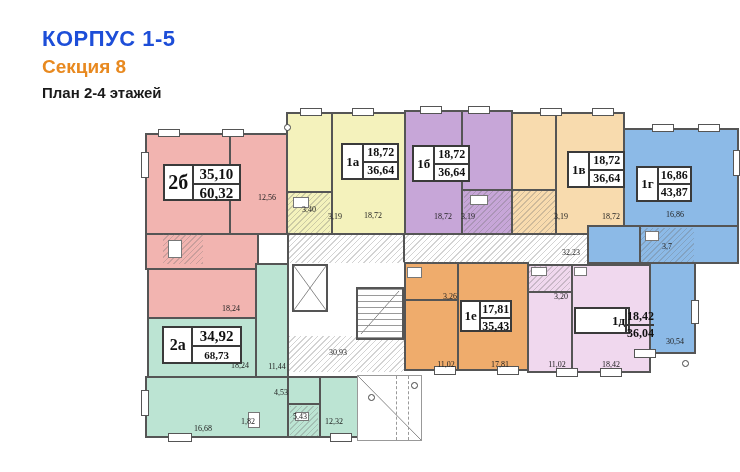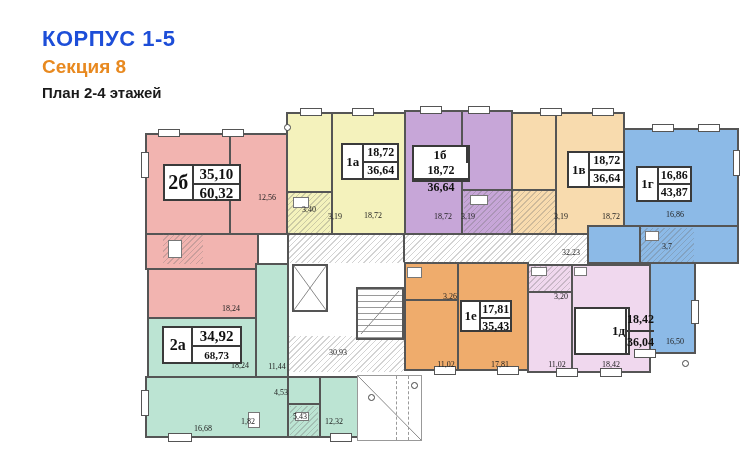--- a/index.html
+++ b/index.html
@@ -137,21 +137,21 @@
       <span class="room-label" style="left: 309px; top: 209px;">3,40</span>
       <span class="room-label" style="left: 335px; top: 216px;">3,19</span>
       <span class="room-label" style="left: 373px; top: 215px;">18,72</span>
       <span class="room-label" style="left: 443px; top: 216px;">18,72</span>
       <span class="room-label" style="left: 468px; top: 216px;">3,19</span>
       <span class="room-label" style="left: 561px; top: 216px;">3,19</span>
       <span class="room-label" style="left: 611px; top: 216px;">18,72</span>
       <span class="room-label" style="left: 675px; top: 214px;">16,86</span>
       <span class="room-label" style="left: 667px; top: 246px;">3,7</span>
       <span class="room-label" style="left: 571px; top: 252px;">32,23</span>
-      <span class="room-label" style="left: 675px; top: 341px;">16,50</span>
+      <span class="room-label" style="left: 675px; top: 341px;">30,54</span>
       <span class="room-label" style="left: 338px; top: 344px; margin-top: 8px;">30,93</span>
       <span class="room-label" style="left: 240px; top: 365px;">18,24</span>
       <span class="room-label" style="left: 277px; top: 366px;">11,44</span>
       <span class="room-label" style="left: 281px; top: 392px;">4,53</span>
       <span class="room-label" style="left: 300px; top: 416px;">5,43</span>
       <span class="room-label" style="left: 248px; top: 421px;">1,82</span>
       <span class="room-label" style="left: 203px; top: 428px;">16,68</span>
       <span class="room-label" style="left: 334px; top: 421px;">12,32</span>
       <span class="room-label" style="left: 450px; top: 296px;">3,26</span>
       <span class="room-label" style="left: 446px; top: 364px;">11,02</span>
@@ -166,21 +166,21 @@
           <div class="v v2" style="font-size: 15px;">60,32</div>
         </div>
       </div>
       <div class="apt-box" style="left: 341px; top: 143px; width: 58px; height: 37px;">
         <div class="apt-id" style="font-size: 13px;">1а</div>
         <div class="apt-vals">
           <div class="v v1" style="font-size: 12px;">18,72</div>
           <div class="v v2" style="font-size: 12px;">36,64</div>
         </div>
       </div>
-      <div class="apt-box" style="left: 412px; top: 145px; width: 58px; height: 37px; flex-direction: column;">
+      <div class="apt-box" style="left: 412px; top: 145px; width: 58px; height: 37px;">
         <div class="apt-id" style="font-size: 13px;">1б</div>
         <div class="apt-vals">
           <div class="v v1" style="font-size: 12px;">18,72</div>
           <div class="v v2" style="font-size: 12px;">36,64</div>
         </div>
       </div>
       <div class="apt-box" style="left: 567px; top: 151px; width: 58px; height: 37px;">
         <div class="apt-id" style="font-size: 13px;">1в</div>
         <div class="apt-vals">
           <div class="v v1" style="font-size: 12px;">18,72</div>
@@ -201,21 +201,21 @@
           <div class="v v2" style="font-size: 11px;">68,73</div>
         </div>
       </div>
       <div class="apt-box" style="left: 460px; top: 300px; width: 52px; height: 32px;">
         <div class="apt-id" style="font-size: 13px;">1е</div>
         <div class="apt-vals">
           <div class="v v1" style="font-size: 12px;">17,81</div>
           <div class="v v2" style="font-size: 12px;">35,43</div>
         </div>
       </div>
-      <div class="apt-box" style="left: 574px; top: 307px; width: 56px; height: 48px; padding-left: 36px;">
+      <div class="apt-box" style="left: 574px; top: 307px; width: 56px; height: 27px; padding-left: 36px;">
         <div class="apt-id" style="font-size: 13px;">1д</div>
         <div class="apt-vals">
           <div class="v v1" style="font-size: 12px;">18,42</div>
           <div class="v v2" style="font-size: 12px;">36,04</div>
         </div>
       </div>
     </div>
 </div>
 
 </body></html>

